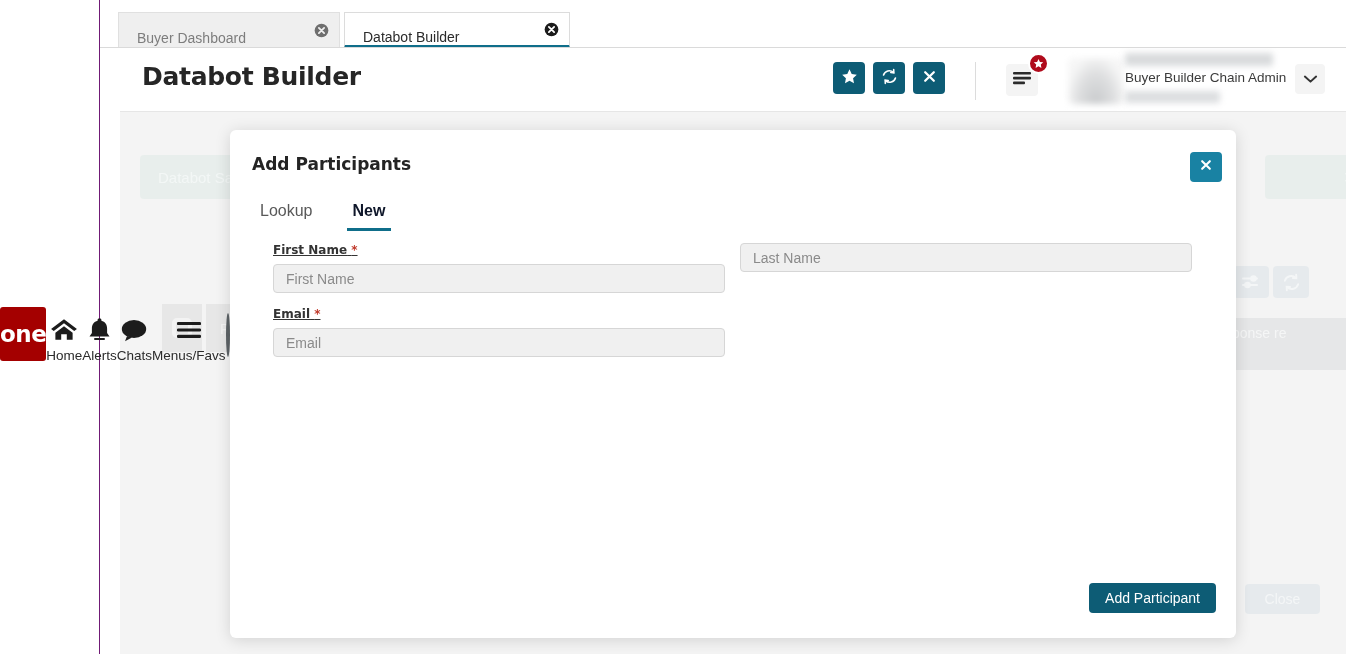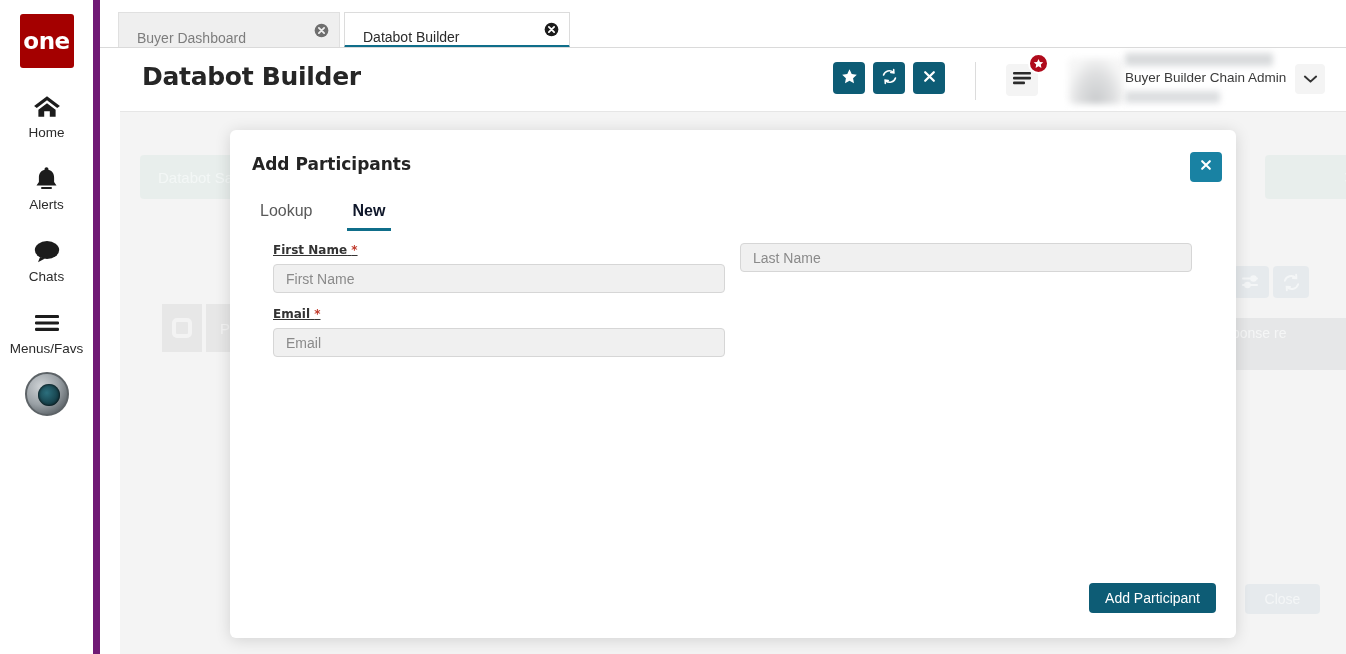--- a/index.html
+++ b/index.html
@@ -8,22 +8,22 @@
     overflow: hidden;
     font-family: "Liberation Sans", sans-serif;
     background: #ffffff;
   }
   body { position: relative; }
 
   
   #left-rail {
     position: absolute; left: 0; top: 0; width: 100px; height: 654px;
     background: #ffffff;
-    border-right: 7px solid #701a75;
-    display: flex; flex-direction: column; align-items: center;
+    border-right: 1px solid #701a75;
+    display: flex; align-items: center;
     z-index: 40;
   }
   .brand-logo {
     width: 54px; height: 54px; margin-top: 14px;
     background: #a40000; color: #fff; border-radius: 3px;
     display: flex; align-items: center; justify-content: center;
     font-size: 23px; font-weight: 700; letter-spacing: -0.5px;
     font-family: "DejaVu Sans", sans-serif;
   }
   .rail-item {

